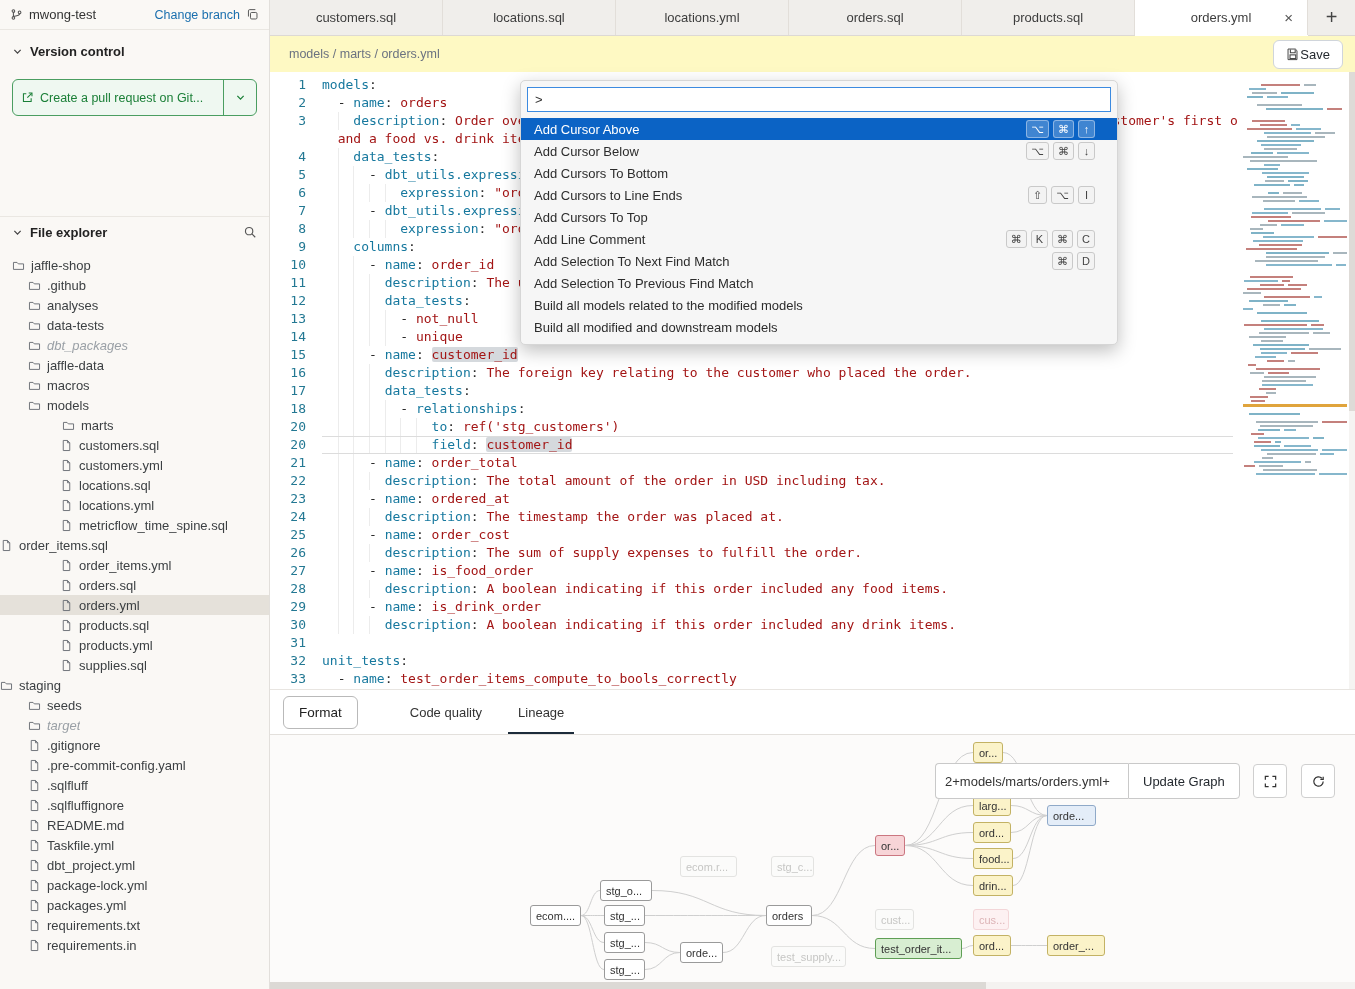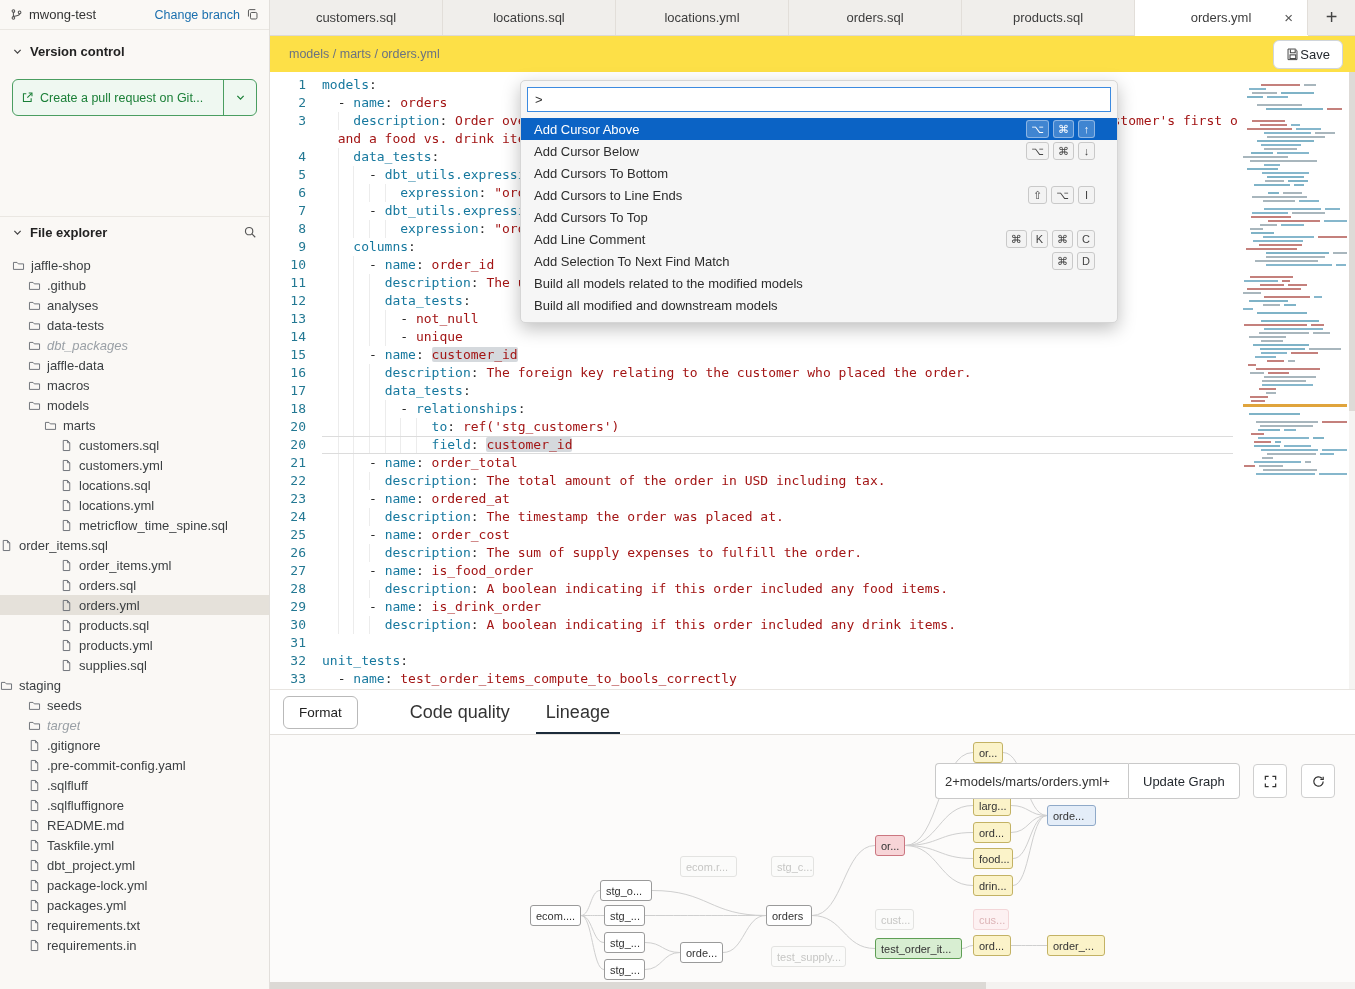--- a/index.html
+++ b/index.html
@@ -38,21 +38,21 @@
 
   
   .main { position:absolute; left:270px; right:0; top:0; bottom:0; }
   .tab-bar { height:36px; background:#f0eeeb; border-bottom:1px solid #ddd9d4; display:flex; align-items:stretch; }
   .tab { flex:0 0 173px; position:relative; display:flex; align-items:center; justify-content:center;
          font-size:13px; color:#3d3d3d; border-right:1px solid #e2ded9; cursor:pointer; }
   .tab.active { background:#fff; box-shadow:0 1px 0 0 #fff; }
   .tab-close { position:absolute; right:14px; font-size:15px; color:#555; line-height:1; cursor:pointer; }
   .new-tab { width:48px; display:flex; align-items:center; justify-content:center; font-size:20px; color:#444; cursor:pointer; }
 
-  .crumb-bar { height:36px; display:flex; align-items:center; padding:0 12px 0 19px; background:#fde047; }
+  .crumb-bar { height:36px; display:flex; align-items:center; padding:0 12px 0 19px; background:#fef9c3; }
   .breadcrumb { font-size:12.5px; color:#6b7280; }
   .save-btn { margin-left:auto; height:29px; display:flex; align-items:center; padding:0 12px;
               background:#fff; border:1px solid #d0d5db; border-radius:6px; font-size:13px; color:#24292f;
               font-family:inherit; cursor:pointer; }
 
   
   .editor { position:relative; height:618px; background:#fff; border-bottom:1px solid #e8e5e1; overflow:hidden; }
   #codelines { padding-top:4px; }
   .line-row { height:18px; display:flex; }
   .gutter { flex:none; width:52px; text-align:right; padding-right:16px;
@@ -86,21 +86,21 @@
   .key { min-width:17px; height:18px; padding:0 4px; display:flex; align-items:center; justify-content:center;
          background:#f3f3f3; border:1px solid #c9c9c9; border-radius:3px; font-size:11px; color:#444; }
   .selected .key { background:rgba(255,255,255,.22); border-color:rgba(255,255,255,.4); color:#fff; }
 
   
   .panel-tabs { height:45px; display:flex; align-items:center; padding-left:13px; background:#fff;
                 border-bottom:1px solid #e3e0dc; }
   .format-btn { height:33px; padding:0 15px; background:#fff; border:1px solid #b9b9b9; border-radius:6px;
                 font-family:inherit; font-size:13.5px; color:#222; cursor:pointer; margin-right:34px; }
   #paneltabs { display:flex; align-self:stretch; }
-  .panel-tab { display:flex; align-items:center; padding:0 18px; font-size:18px; color:#333; position:relative; cursor:pointer; }
+  .panel-tab { display:flex; align-items:center; padding:0 18px; font-size:13px; color:#333; position:relative; cursor:pointer; }
   .panel-tab.active::after { content:""; position:absolute; left:8px; right:8px; bottom:0; height:2px; background:#1c2b3a; }
 
   .lineage { position:relative; height:254px; background:#fcfbfa; overflow:hidden; }
   #edges { position:absolute; inset:0; }
   .node { position:absolute; height:21px; border:1px solid #9a9a9a; border-radius:3px; background:#fff;
           font-size:11px; color:#333; display:flex; align-items:center; padding:0 5px; white-space:nowrap;
           overflow:hidden; cursor:pointer; }
   .node.yellow { background:#fbf3c9; border-color:#c3b264; }
   .node.white  { background:#fff; border-color:#9a9a9a; }
   .node.pink   { background:#f7d4d7; border-color:#cb7680; }
@@ -251,21 +251,21 @@
           <span class="tree-label">macros</span>
         </div>
         <div class="tree-row" style="padding-left: 28px;">
           <span class="tree-icon">
             <svg width="13" height="13" viewBox="0 0 16 16" fill="none" stroke="#6e7278" stroke-width="1.2">
               <path d="M1.8 4.2h4.4l1.6 1.8h6.4v6.8H1.8z"></path>
             </svg>
           </span>
           <span class="tree-label">models</span>
         </div>
-        <div class="tree-row" style="padding-left: 44px;">
+        <div class="tree-row" style="padding-left: 44px; margin-left: 18px;">
           <span class="tree-icon">
             <svg width="13" height="13" viewBox="0 0 16 16" fill="none" stroke="#6e7278" stroke-width="1.2">
               <path d="M1.8 4.2h4.4l1.6 1.8h6.4v6.8H1.8z"></path>
             </svg>
           </span>
           <span class="tree-label">marts</span>
         </div>
         <div class="tree-row" style="padding-left: 60px;">
           <span class="tree-icon">
             <svg width="13" height="13" viewBox="0 0 16 16" fill="none" stroke="#6e7278" stroke-width="1.2">
@@ -1130,20 +1130,23 @@
           </span>
         </div>
         <div class="palette-row">
           <span class="pal-label">Add Selection To Next Find Match</span>
           <span class="keys">
             <span class="key">⌘</span>
             <span class="key">D</span>
           </span>
         </div>
         <div class="palette-row">
+          <span class="pal-label">Add Selection To Previous Find Match</span>
+        </div>
+        <div class="palette-row">
           <span class="pal-label">Build all models related to the modified models</span>
         </div>
         <div class="palette-row">
           <span class="pal-label">Build all modified and downstream models</span>
         </div>
       </div>
   </div>
 
 </div>
 

